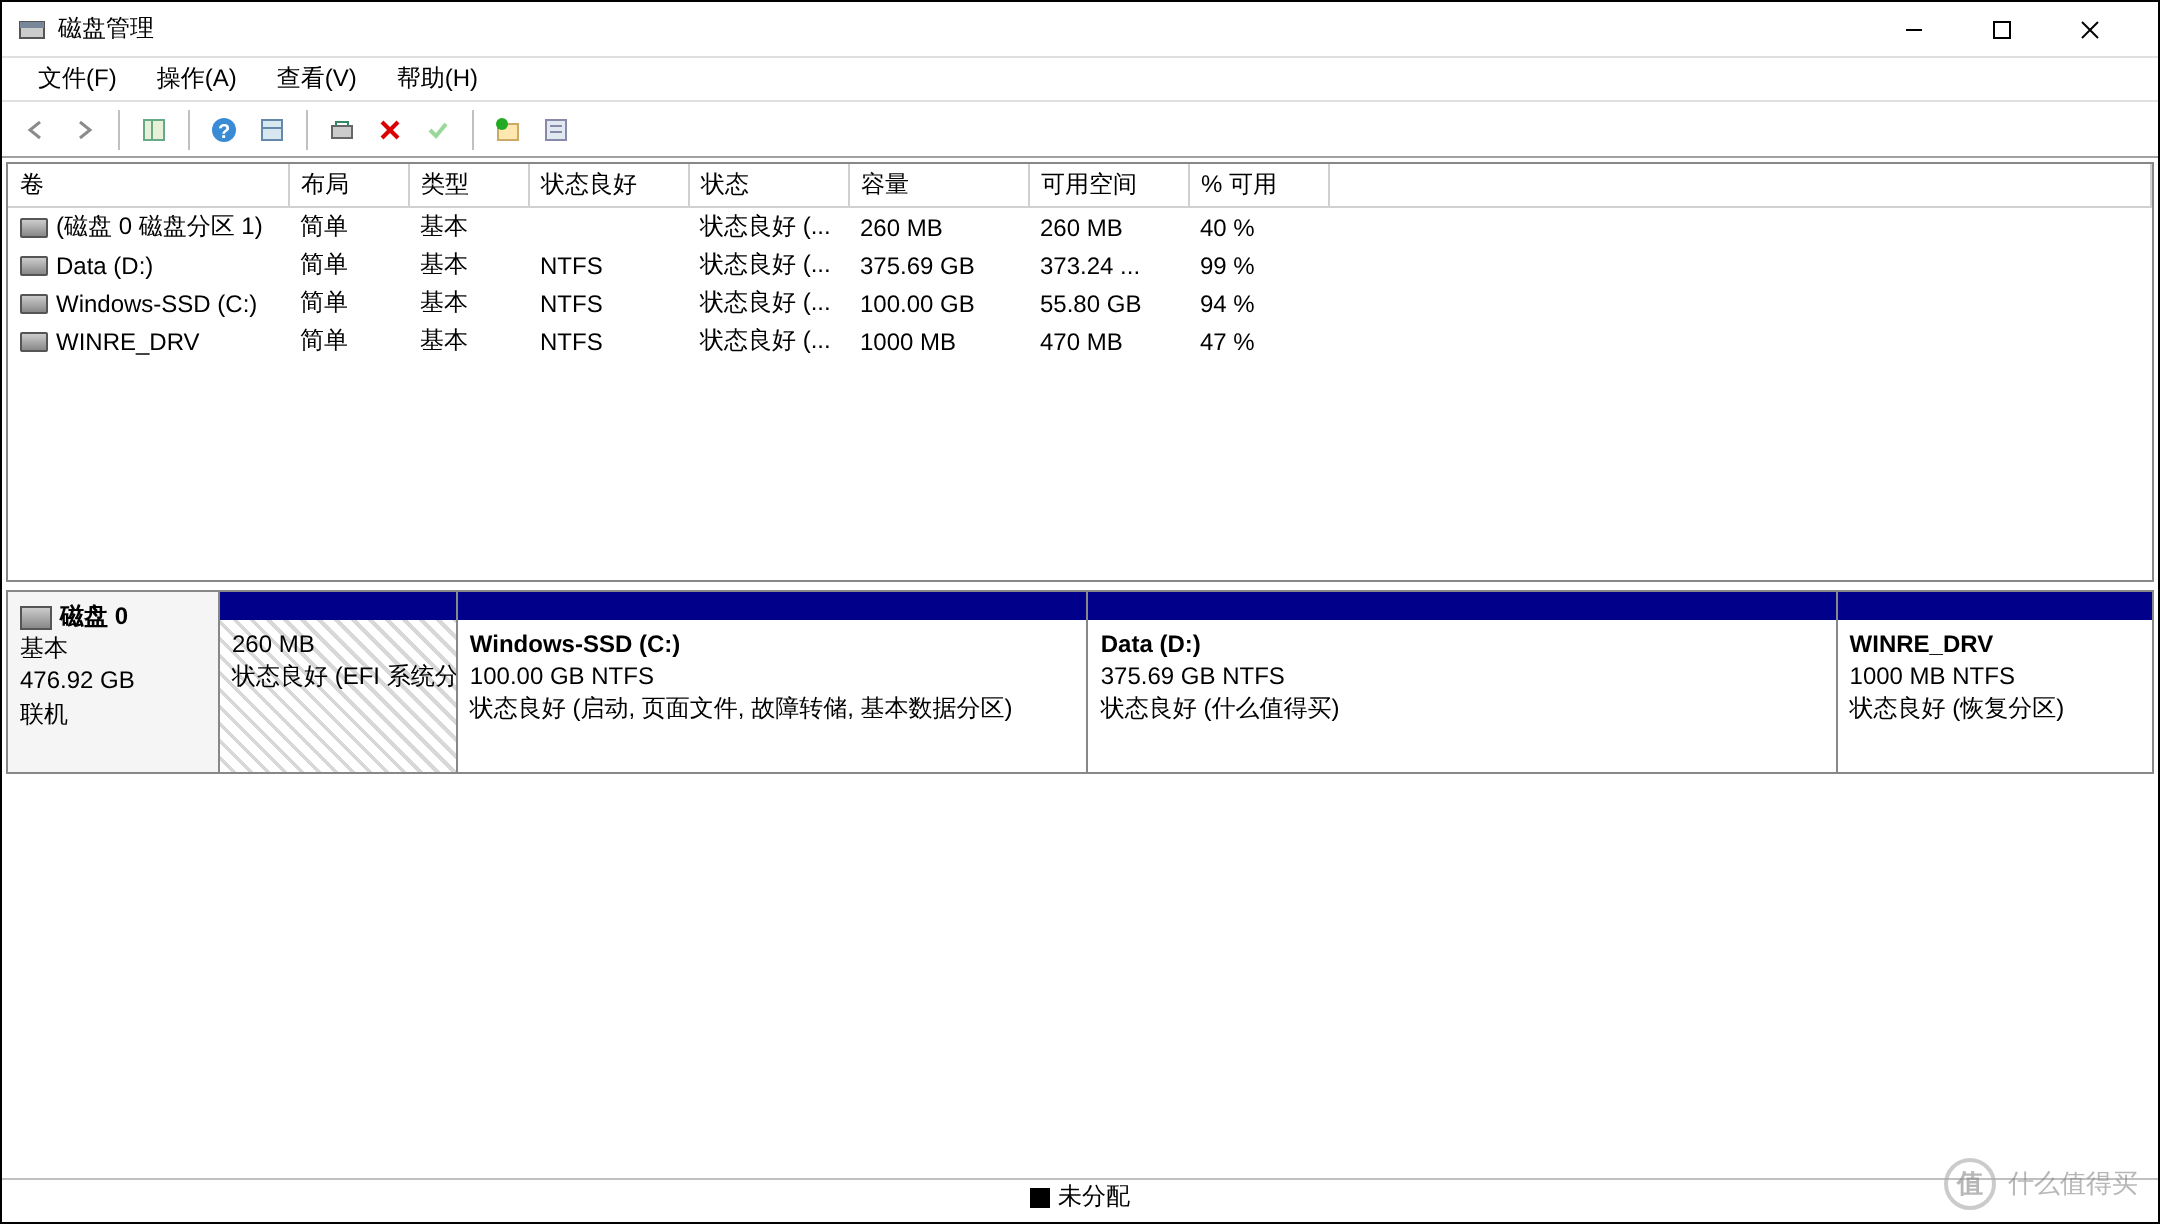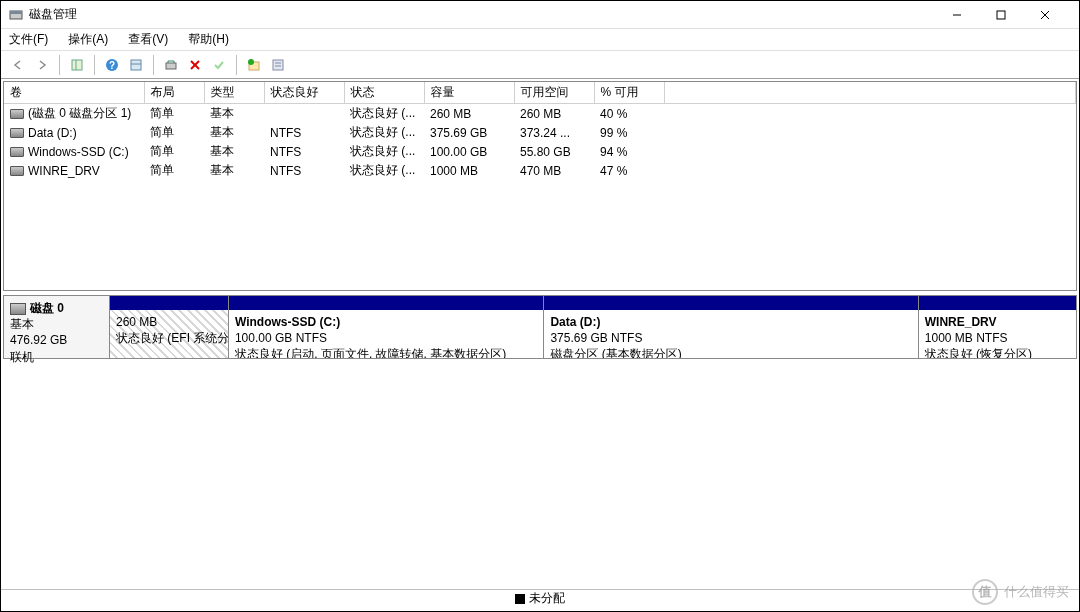--- a/index.html
+++ b/index.html
@@ -35,21 +35,21 @@
     display: flex; align-items: center; justify-content: center;
     font-family: "Segoe MDL2 Assets", sans-serif;
     font-size: 10px;
     color: #000;
   }
   
   .menubar {
     height: 22px;
     display: flex;
     align-items: center;
-    padding: 0 0;
+    padding: 0 10px;
     gap: 4px;
     border-bottom: 1px solid #e0e0e0;
   }
   .menuitem { padding: 2px 8px; }
   
   .toolbar {
     height: 28px;
     display: flex;
     align-items: center;
     padding: 0 6px;
@@ -105,21 +105,21 @@
     border-radius: 1px;
   }
   
   .disk-panel {
     flex: 1;
     overflow: auto;
     padding: 2px;
   }
   .disk-row {
     display: flex;
-    height: 64px;
+    height: 92px;
     border: 1px solid #888;
     margin-bottom: 2px;
     background: #fff;
   }
   .disk-info {
     width: 106px;
     padding: 4px 6px;
     border-right: 1px solid #888;
     background: #f5f5f5;
     line-height: 1.35;
@@ -378,21 +378,21 @@
           <div class="part hatched" style="flex: 12 0 0px;">
             <div class="part-header"></div>
             <div class="part-body"><span>260 MB</span><br><span>状态良好 (EFI 系统分区)</span></div>
           </div>
           <div class="part" style="flex: 32 0 0px;">
             <div class="part-header"></div>
             <div class="part-body"><b>Windows-SSD  (C:)</b><br><span>100.00 GB NTFS</span><br><span>状态良好 (启动, 页面文件, 故障转储, 基本数据分区)</span></div>
           </div>
           <div class="part" style="flex: 38 0 0px;">
             <div class="part-header"></div>
-            <div class="part-body"><b>Data  (D:)</b><br><span>375.69 GB NTFS</span><br><span>磁盘分区 (基本数据分区)</span></div>
+            <div class="part-body"><b>Data  (D:)</b><br><span>375.69 GB NTFS</span><br><span>状态良好 (什么值得买)</span></div>
           </div>
           <div class="part" style="flex: 16 0 0px;">
             <div class="part-header"></div>
             <div class="part-body"><b>WINRE_DRV</b><br><span>1000 MB NTFS</span><br><span>状态良好 (恢复分区)</span></div>
           </div>
         </div>
   </div>
 </div>
 
 <div class="legend">

